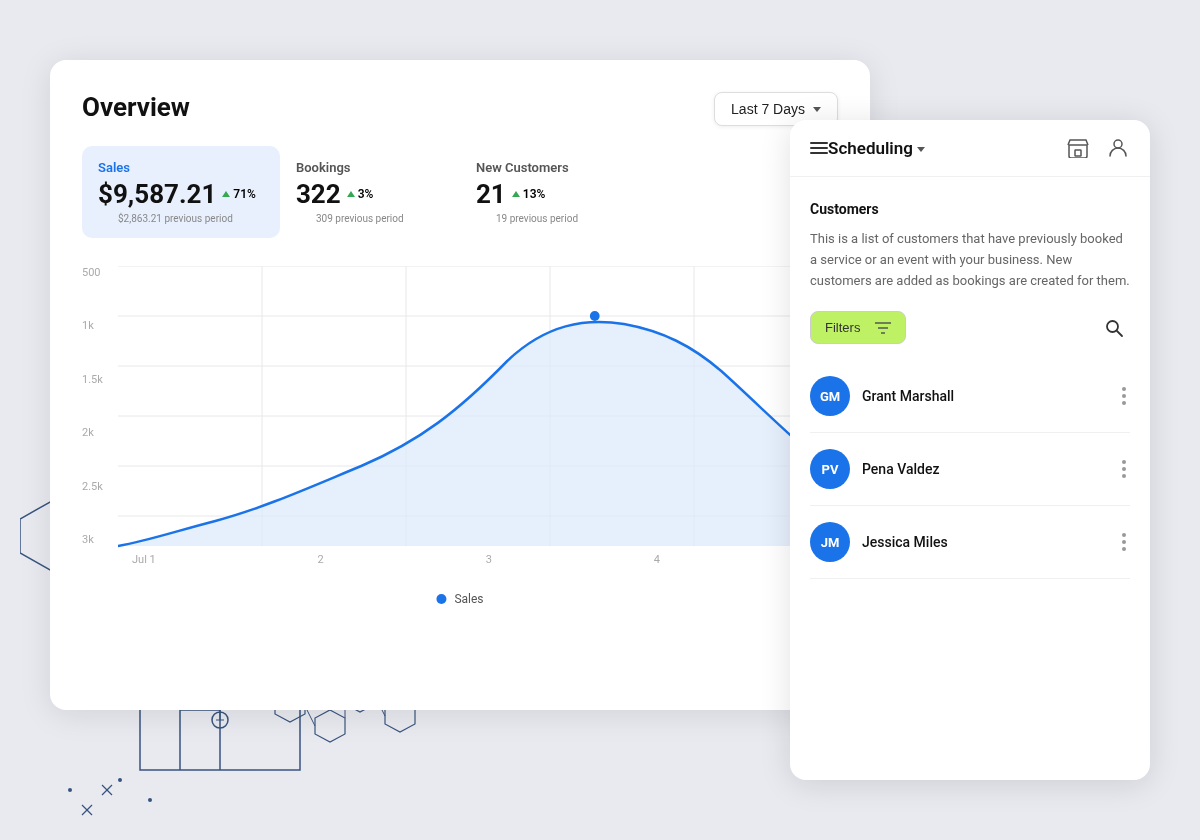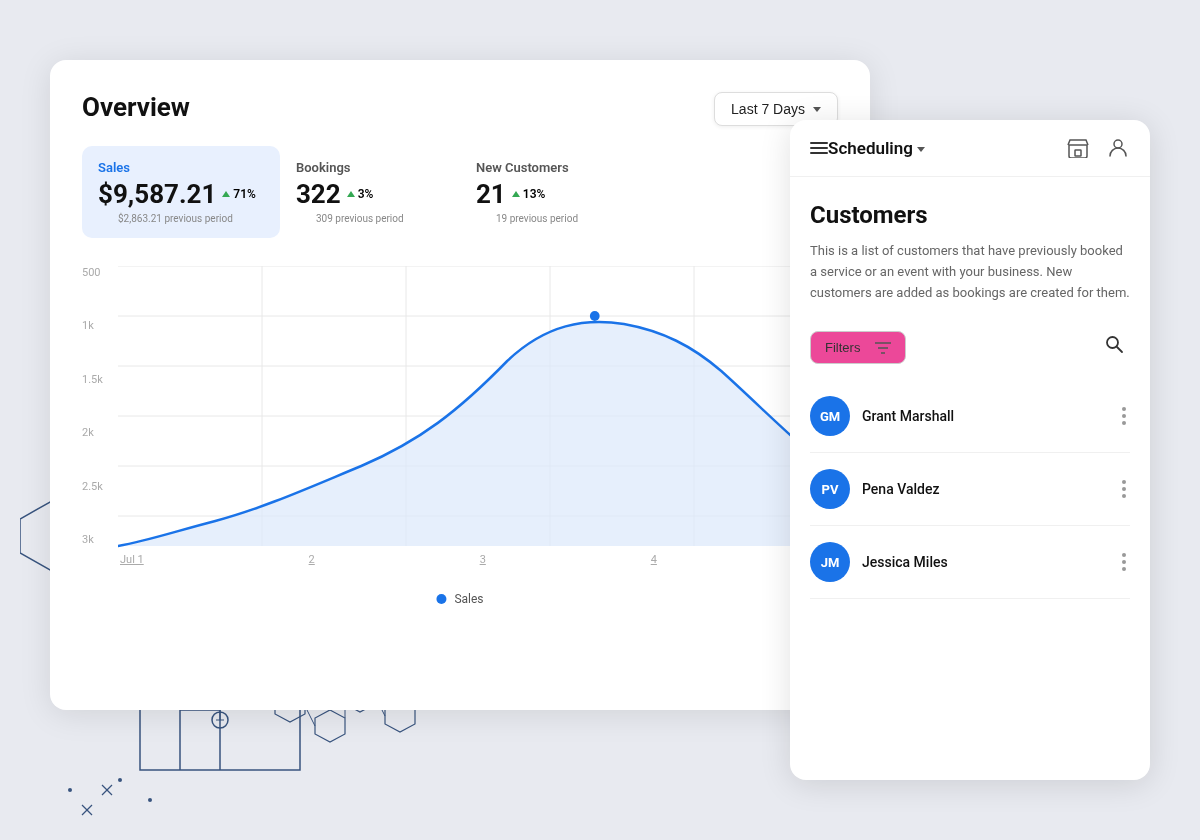--- a/index.html
+++ b/index.html
@@ -160,29 +160,28 @@
     .chart-svg-container {
       position: absolute;
       left: 36px;
       top: 0;
       right: 0;
       height: 300px;
     }
 
     .chart-x-labels {
       position: absolute;
-      left: 28px;
+      left: 40px;
       right: 0;
       bottom: 40px;
       display: flex;
       justify-content: space-between;
       font-size: 11px;
       color: #aaa;
       padding: 0 10px;
-      text-decoration: underline;
     }
 
     .chart-legend {
       position: absolute;
       bottom: 0;
       left: 50%;
       transform: translateX(-50%);
       display: flex;
       align-items: center;
       gap: 8px;
@@ -256,21 +255,21 @@
       align-items: center;
       justify-content: center;
       cursor: pointer;
     }
 
     .customers-body {
       padding: 24px 20px 16px 20px;
     }
 
     .customers-title {
-      font-size: 24px;
+      font-size: 14px;
       font-weight: 700;
       color: #111;
       margin-bottom: 12px;
     }
 
     .customers-desc {
       font-size: 13px;
       color: #666;
       line-height: 1.6;
       margin-bottom: 20px;
@@ -287,22 +286,21 @@
       border: 1.5px solid #ccc;
       border-radius: 8px;
       padding: 8px 14px;
       font-size: 13px;
       font-weight: 500;
       color: #333;
       display: flex;
       align-items: center;
       gap: 15px;
       cursor: pointer;
-      background: #ec4899;
-      margin-top: 8px;
+      background: #bef264;
     }
 
     .search-icon-btn {
       width: 32px;
       height: 32px;
       display: flex;
       align-items: center;
       justify-content: center;
       cursor: pointer;
     }

